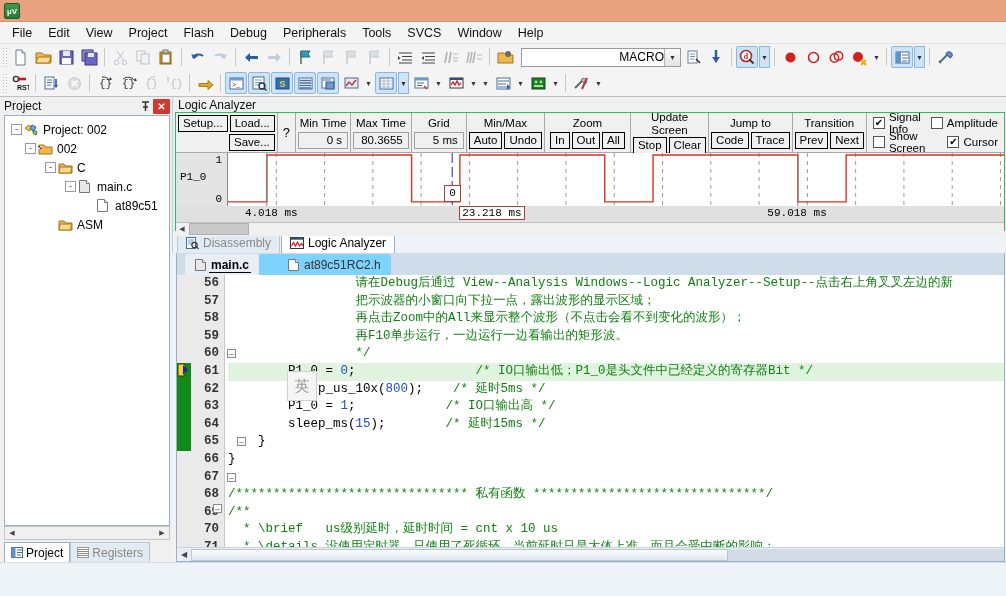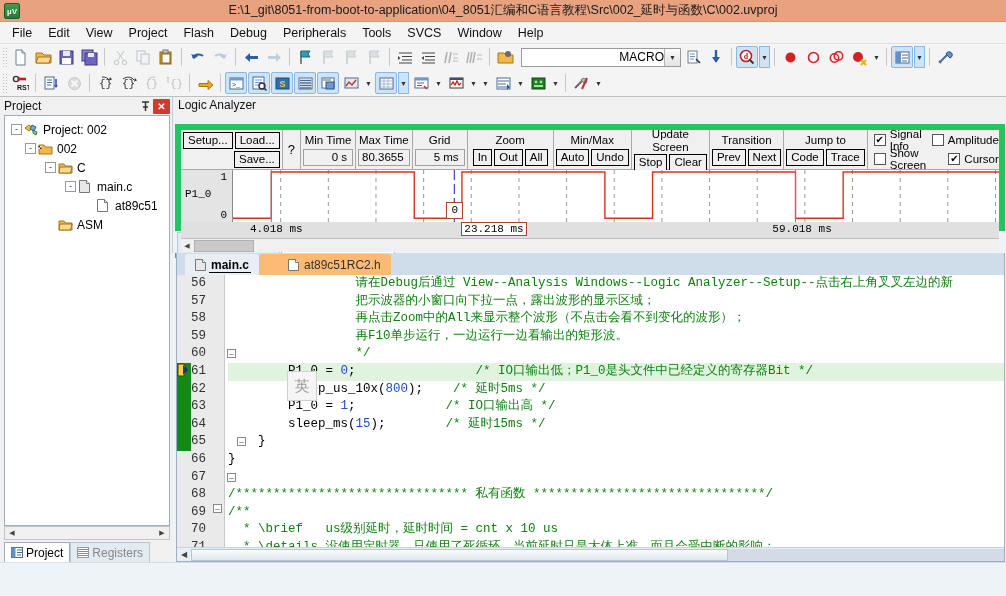--- a/index.html
+++ b/index.html
@@ -124,21 +124,21 @@
 
   
   .right { flex: 1; display: flex; flex-direction: column; min-width: 0; }
 
   
   .la-pane {
     height: 134px; background: #f0f0f0; border-left: 1px solid #c0cede;
     display: flex; flex-direction: column;
   }
   .la-title { height: 17px; font-size: 12px; padding: 1px 0 0 5px; color: #111; }
-  .la-box { flex: 1; margin: 12px 1px 0 2px; border: 6px solid #22c55e; background: #f0f0f0;
+  .la-box { flex: 1; margin: 0 1px 0 2px; border: 1px solid #22c55e; background: #f0f0f0;
             display: flex; flex-direction: column; }
   .la-ctrl {
     height: 40px; display: flex; align-items: stretch; background: #f0f0f0;
     border-bottom: 1px solid #a9a9a9; font-size: 11.5px;
   }
   .la-grp {
     display: flex; flex-direction: column; justify-content: center;
     border-right: 1px solid #a9a9a9; padding: 0 2px;
   }
   .la-grp.nb { border-right: none; }
@@ -213,34 +213,34 @@
   .ftab {
     height: 21px; display: flex; align-items: center; gap: 5px; padding: 0 10px;
     font-size: 12px; border-top-left-radius: 3px; border-top-right-radius: 3px;
     position: relative;
   }
   .ftab.sel { background: #e9eef5; color: #000; font-weight: bold; }
   .ftab.sel::after {
     content: ""; position: absolute; left: 24px; right: 8px; bottom: 2px;
     height: 1px; background: #000;
   }
-  .ftab.alt { background: #fdba74; color: #333; padding-left: 29px; }
+  .ftab.alt { background: #7dd3fc; color: #333; padding-left: 29px; }
   .code-area {
     flex: 1; display: flex; position: relative; overflow: hidden;
     font-family: "Liberation Mono", monospace; font-size: 12.5px;
   }
   .bp-col { width: 14px; background: #eaeaea; position: relative; flex: none; }
   .bp-green { position: absolute; left: 0; right: 0; background: #128a17; }
   .pc-arrow {
     position: absolute; width: 14px; height: 14px;
     display: flex; align-items: center; justify-content: center;
   }
   .ln-col {
     width: 34px; background: #eaeaea; border-right: 1px solid #c8c8c8;
-    text-align: left; padding-right: 5px; flex: none; color: #333;
+    text-align: right; padding-right: 5px; flex: none; color: #333; font-weight: bold;
   }
   .code-col { flex: 1; position: relative; background: #fff; padding-left: 3px; }
   .cline { height: 17.6px; line-height: 17.6px; white-space: pre; }
   .ln { height: 17.6px; line-height: 17.6px; }
   .c-green { color: #108010; }
   .c-blue { color: #1f4fbb; }
   .c-black { color: #000; }
   .hl-line { background: #dff3df; }
   .fold-box {
     position: absolute; width: 9px; height: 9px; border: 1px solid #8a8a8a;
@@ -272,21 +272,20 @@
 <body>
 
 <div id="app">
 
   <div class="titlebar">
     <div class="title-logo">
       <svg width="12" height="12" viewBox="0 0 12 12">
         <text x="6" y="9" font-size="8" fill="#ffffff" text-anchor="middle" font-family="Liberation Sans, sans-serif" font-weight="bold">µV</text>
       </svg>
     </div>
-    <div class="title-text">E:\1_git\8051-from-boot-to-application\04_8051汇编和C语言教程\Src\002_延时与函数\C\002.uvproj</div>
   </div>
 
   <div class="menubar">
     <div class="menu-item">File</div>
     <div class="menu-item">Edit</div>
     <div class="menu-item">View</div>
     <div class="menu-item">Project</div>
     <div class="menu-item">Flash</div>
     <div class="menu-item">Debug</div>
     <div class="menu-item">Peripherals</div>
@@ -788,58 +787,58 @@
             <div class="la-grp" style="gap:2px">
               <div class="la-lbl">Max Time</div>
               <div class="la-field">80.3655 ms</div>
             </div>
 
             <div class="la-grp" style="gap:2px">
               <div class="la-lbl">Grid</div>
               <div class="la-field">5 ms</div>
             </div>
 
+            <div class="la-grp" style="gap:2px">
+              <div class="la-lbl">Min/Max</div>
+              <div class="la-row">
+                <div class="la-btn">Auto</div>
+                <div class="la-btn">Undo</div>
+              </div>
+            </div>
+
             <div class="la-grp" style="gap:2px;min-width:86px">
               <div class="la-lbl">Zoom</div>
               <div class="la-row">
                 <div class="la-btn">In</div>
                 <div class="la-btn">Out</div>
                 <div class="la-btn">All</div>
               </div>
             </div>
 
-            <div class="la-grp" style="gap:2px">
-              <div class="la-lbl">Min/Max</div>
-              <div class="la-row">
-                <div class="la-btn">Auto</div>
-                <div class="la-btn">Undo</div>
-              </div>
-            </div>
-
             <div class="la-grp" style="gap:0">
               <div class="la-lbl">Update Screen</div>
               <div class="la-row">
                 <div class="la-btn">Stop</div>
                 <div class="la-btn">Clear</div>
               </div>
             </div>
 
             <div class="la-grp" style="gap:2px">
+              <div class="la-lbl">Jump to</div>
+              <div class="la-row">
+                <div class="la-btn">Code</div>
+                <div class="la-btn">Trace</div>
+              </div>
+            </div>
+
+            <div class="la-grp" style="gap:2px">
               <div class="la-lbl">Transition</div>
               <div class="la-row">
                 <div class="la-btn">Prev</div>
                 <div class="la-btn">Next</div>
-              </div>
-            </div>
-
-            <div class="la-grp" style="gap:2px">
-              <div class="la-lbl">Jump to</div>
-              <div class="la-row">
-                <div class="la-btn">Code</div>
-                <div class="la-btn">Trace</div>
               </div>
             </div>
 
             <div class="la-grp nb" style="gap:2px">
               <div class="la-row" style="justify-content:flex-start">
                 <div class="la-chk">
                   <span class="cbox">✔</span>
                   <span>Signal Info</span>
                 </div>
                 <div class="la-chk">

